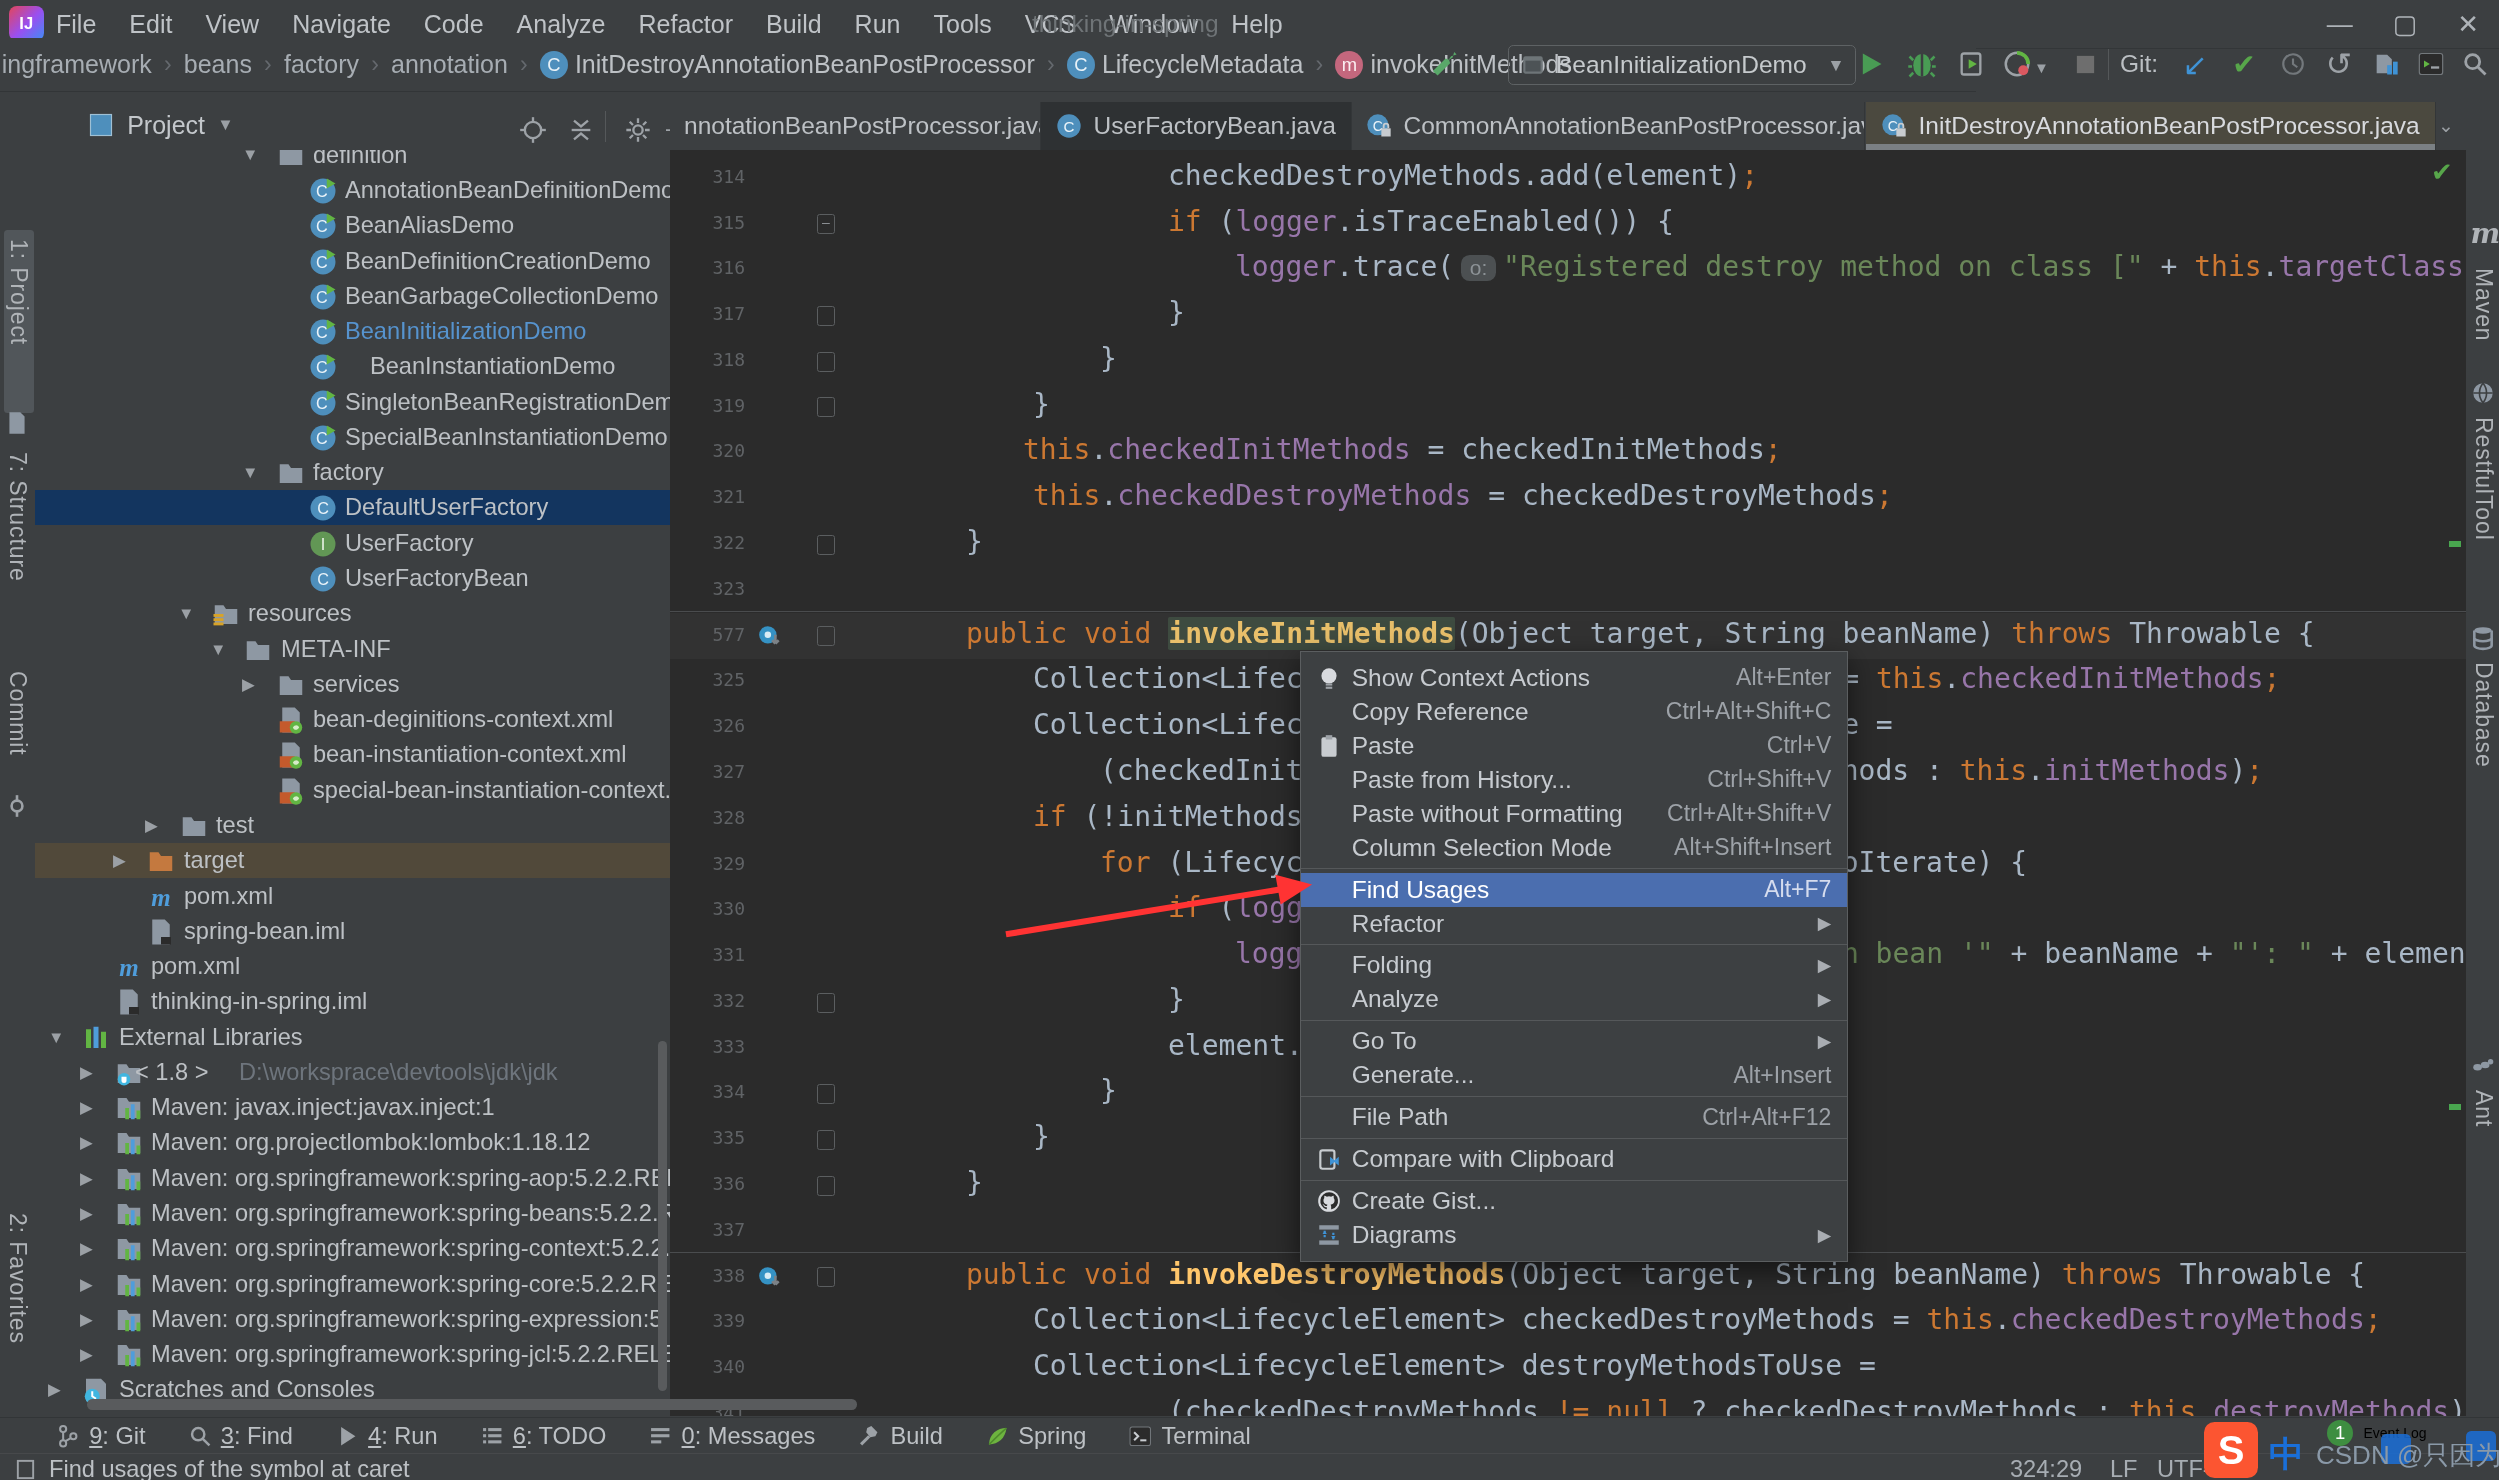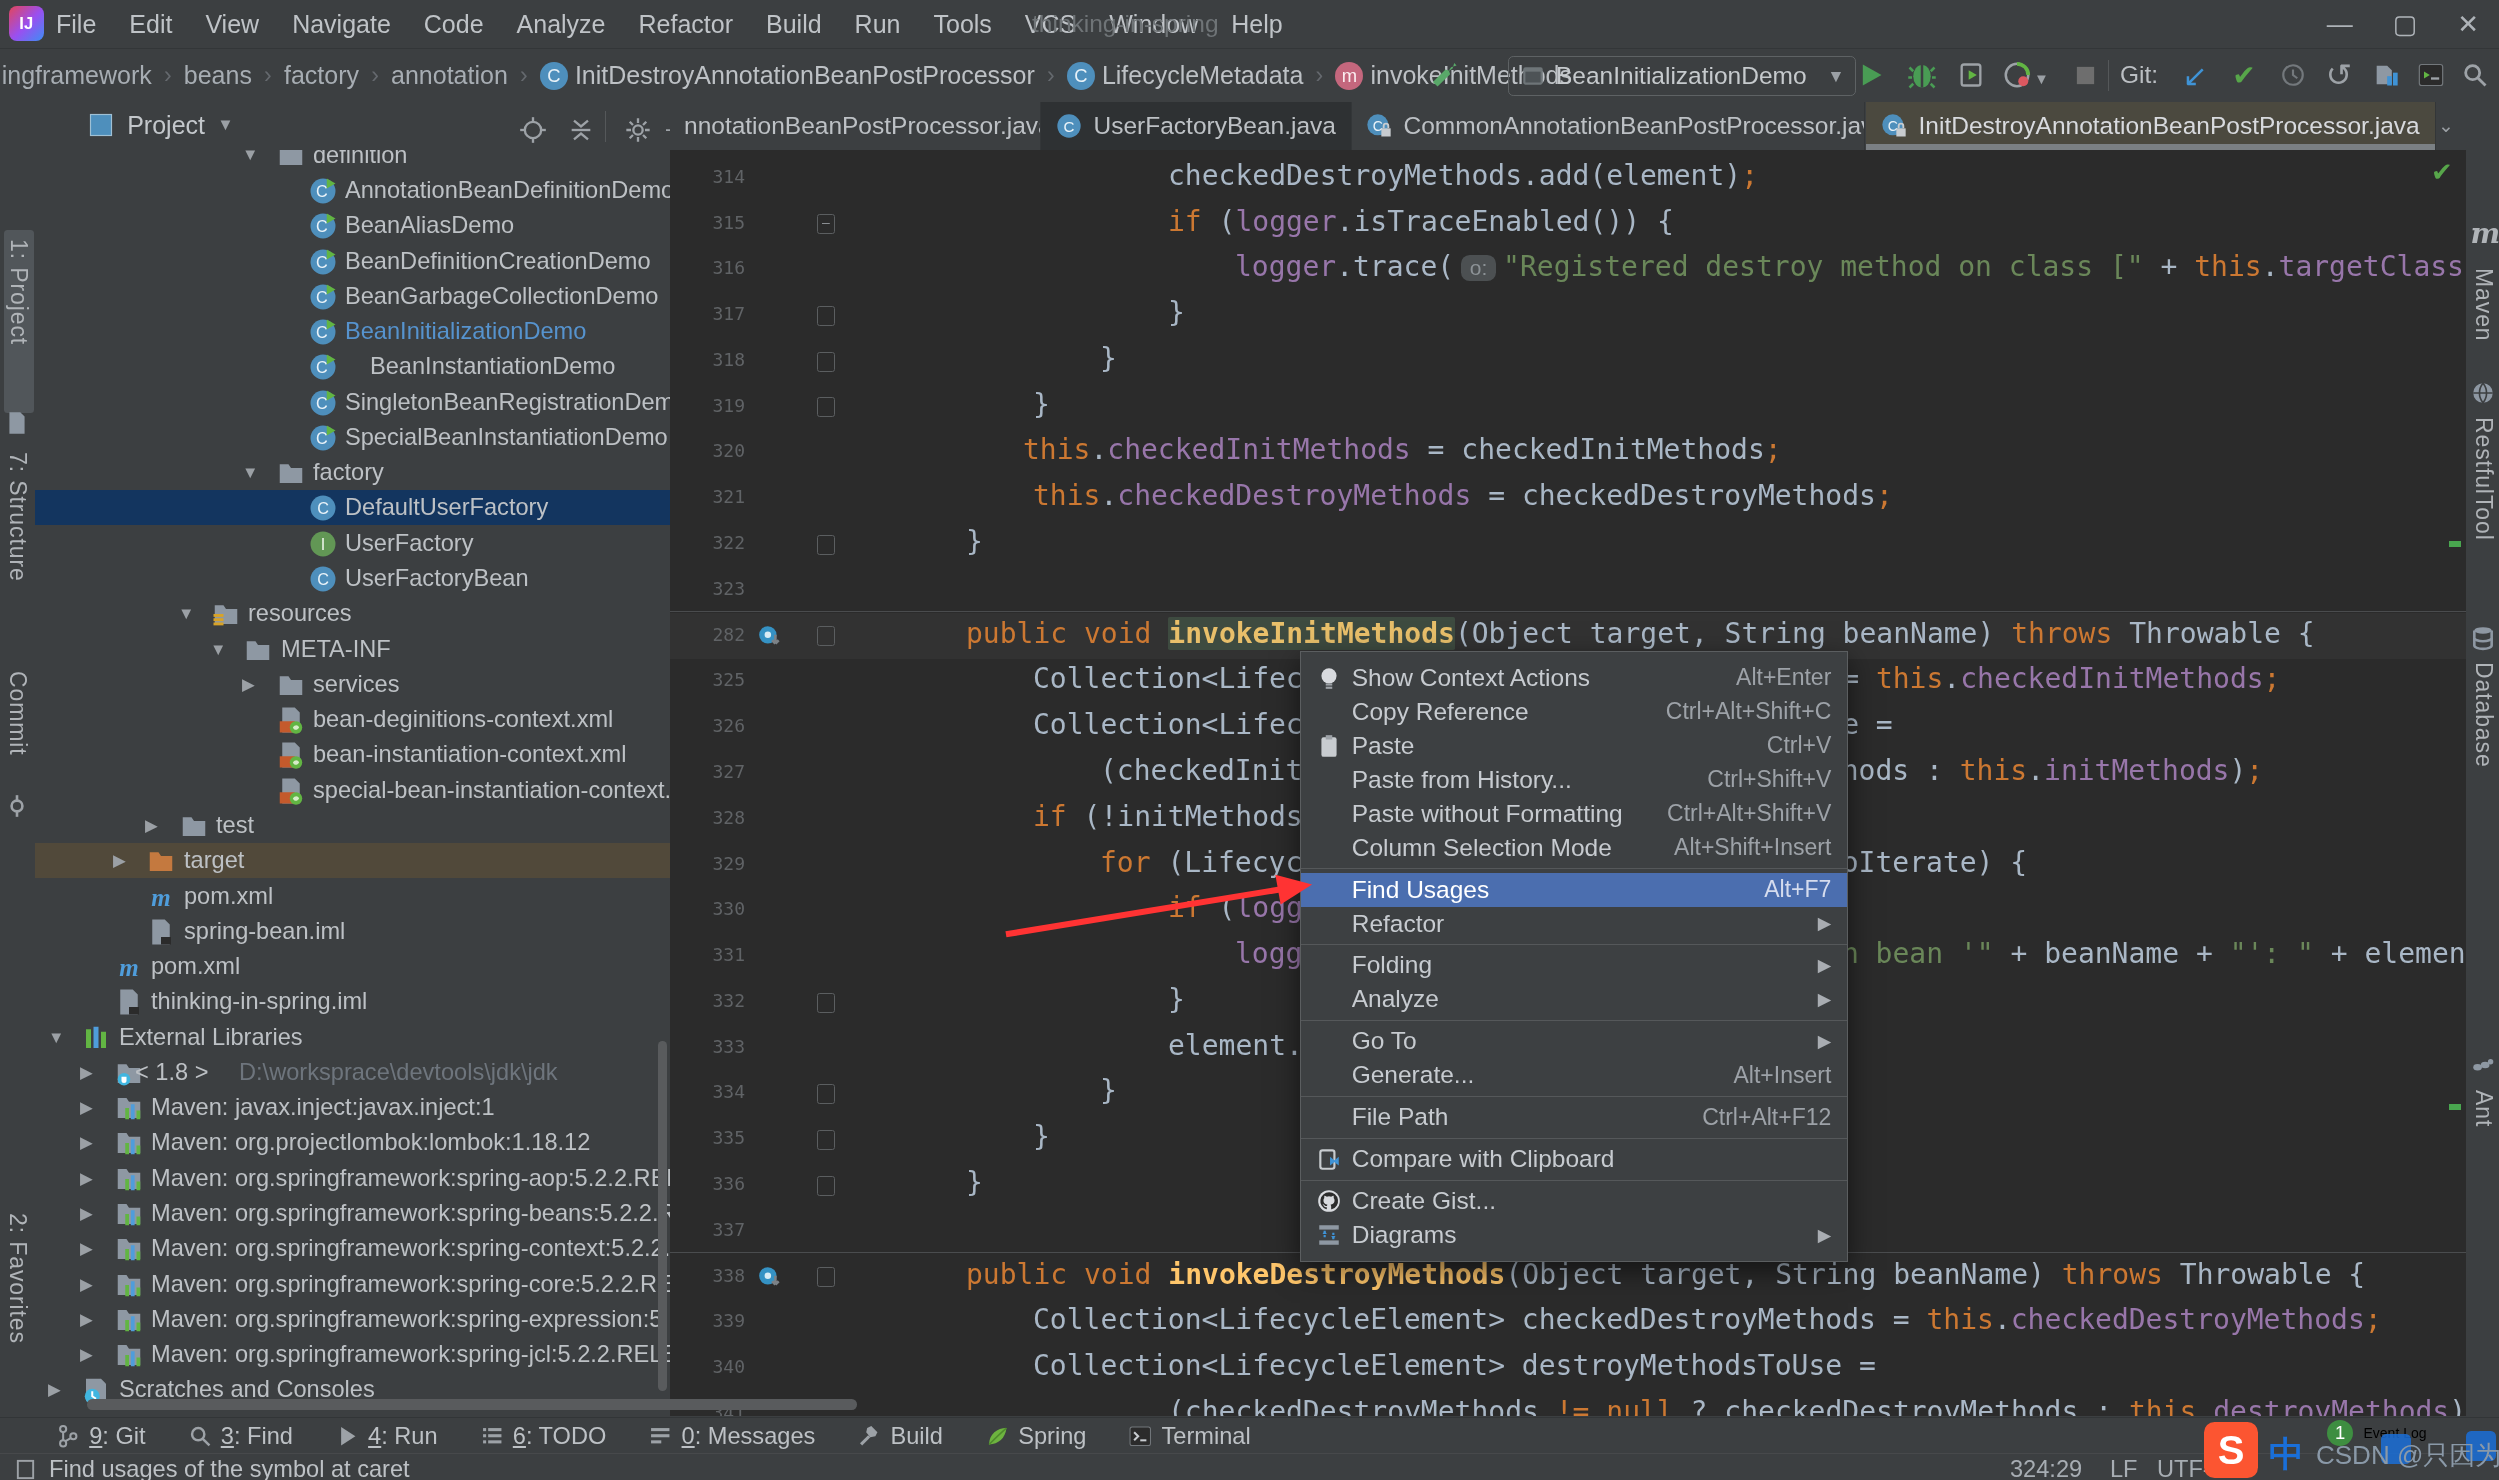--- a/index.html
+++ b/index.html
@@ -9,21 +9,21 @@
   
   #titlebar{left:0;top:0;width:2500px;height:48px;background:#3c3f41;border-bottom:0.9px solid #333638;}
   #logo{left:8.7px;top:6.1px;width:35px;height:35px;border-radius:7.9px;
     background:linear-gradient(135deg,#e3455a,#9a4ff0 52%,#3d8ef5);color:#fff;font-weight:bold;
     font-size:16.6px;display:flex;align-items:center;justify-content:center;}
   #menubar{left:56px;top:0;height:48px;display:flex;align-items:center;gap:33px;color:#bfc3c7;font-size:25px;}
   .menu-item{cursor:default;}
   #win-title{top:9.6px;left:1032px;color:#6f7477;font-size:24.5px;}
   #win-controls{right:5.2px;top:0;height:48px;display:flex;align-items:center;gap:40px;color:#aeb3b8;font-size:26px;padding-right:15.7px;}
   
-  #navbar{left:0;top:49px;width:1976px;height:53px;background:#3c3f41;border-bottom:0.9px solid #323537;}
+  #navbar{left:0;top:38px;width:1976px;height:53px;background:#3c3f41;border-bottom:0.9px solid #323537;}
   #crumbs{left:1.7px;top:0;height:53px;display:flex;align-items:center;gap:12.2px;font-size:25px;color:#a7adb3;white-space:nowrap;}
   .crumb-sep{color:#65696e;font-size:23px;}
   .badge-c{display:inline-flex;width:28px;height:28px;border-radius:50%;background:#4e8fbc;color:#e8f2f8;
     font-size:18.4px;align-items:center;justify-content:center;margin-right:7px;}
   .badge-m{display:inline-flex;width:28px;height:28px;border-radius:50%;background:#c4677d;color:#fbeef1;
     font-size:18.4px;align-items:center;justify-content:center;margin-right:7px;}
   #run-combo{left:1508px;top:7px;width:325px;height:38px;border:0.9px solid #5e6264;border-radius:5.2px;
     display:flex;align-items:center;gap:10.5px;padding:0 10.5px;color:#c6cacd;font-size:24.5px;}
   .tool-ic{display:inline-flex;align-items:center;justify-content:center;width:38px;height:38px;}
   #git-label{left:2120px;top:12.2px;color:#bbbfc3;font-size:24.5px;}
@@ -752,21 +752,21 @@
       <div class="gut-num" style="left: 0px; top: 290px; width: 75px;">320</div>
       <div class="code-line" style="left: 353px; top: 283px;"><span class="tk-k">this</span><span class="tk-d">.</span><span class="tk-f">checkedInitMethods</span><span class="tk-d"> = checkedInitMethods</span><span class="tk-p">;</span></div>
       <div class="gut-num" style="left: 0px; top: 336px; width: 75px;">321</div>
       <div class="code-line" style="left: 363px; top: 329px;"><span class="tk-k">this</span><span class="tk-d">.</span><span class="tk-f">checkedDestroyMethods</span><span class="tk-d"> = checkedDestroyMethods</span><span class="tk-p">;</span></div>
       <div class="gut-num" style="left: 0px; top: 382px; width: 75px;">322</div>
       <div class="fold" style="left: 147px; top: 385px;"></div>
       <div class="code-line" style="left: 296px; top: 375px;"><span class="tk-d">}</span></div>
       <div class="gut-num" style="left: 0px; top: 428px; width: 75px;">323</div>
       <div class="caret-line" style="top: 463px;"></div>
       <div class="meth-sep" style="top: 461px;"></div>
-      <div class="gut-num" style="left: 0px; top: 474px; width: 75px;">282</div>
+      <div class="gut-num" style="left: 0px; top: 474px; width: 75px;">577</div>
       <div class="abs" style="left: 87px; top: 474px;">
         <svg width="26" height="26" viewBox="0 0 24 24">
           <circle cx="10" cy="10" r="8" fill="#3592c4"></circle>
           <circle cx="10" cy="10" r="3" fill="#d8ecf5"></circle>
           <path d="M17 10v8m0 0l-3-3m3 3l3-3" stroke="#7c8287" stroke-width="2.4" fill="none"></path>
         </svg>
       </div>
       <div class="fold" style="left: 147px; top: 476px;"></div>
       <div class="code-line" style="left: 296px; top: 467px;"><span class="tk-k">public</span><span class="tk-d"> </span><span class="tk-k">void</span><span class="tk-d"> </span><span class="tk-hl">invokeInitMethods</span><span class="tk-d">(Object target, String beanName) </span><span class="tk-k">throws</span><span class="tk-d"> Throwable {</span></div>
       <div class="gut-num" style="left: 0px; top: 519px; width: 75px;">325</div>

